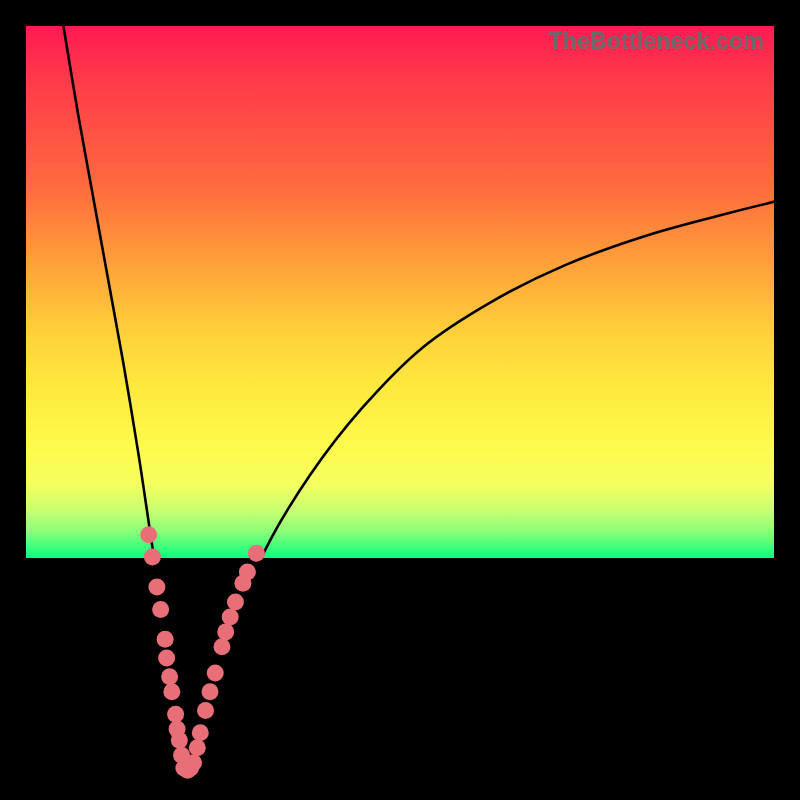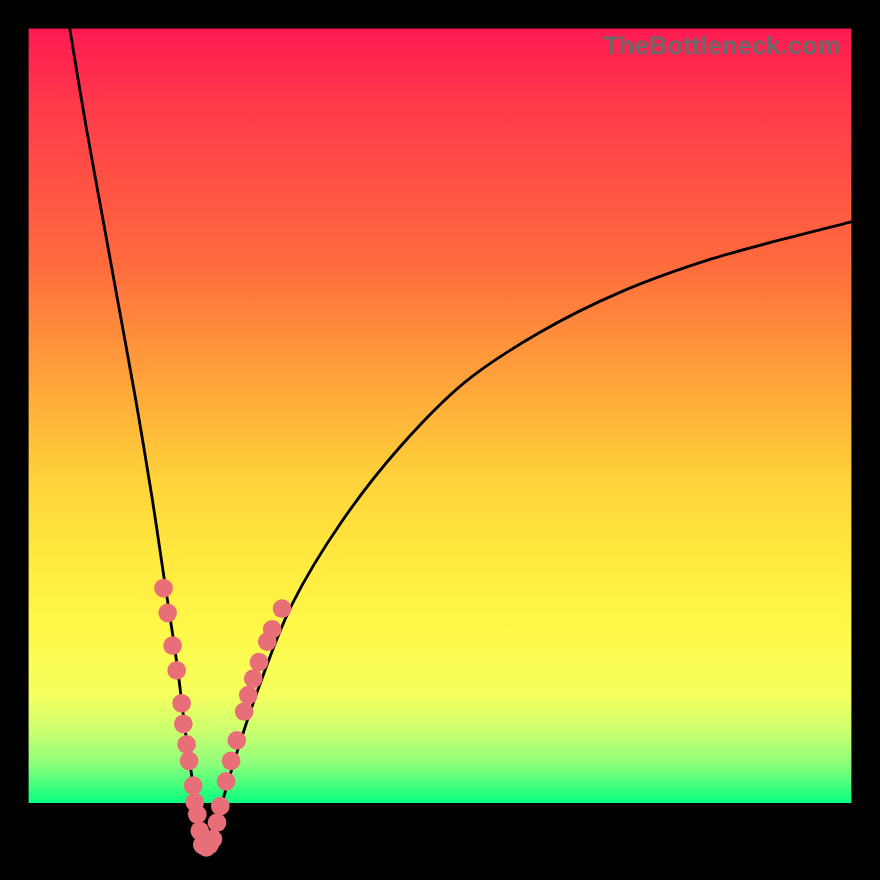--- a/index.html
+++ b/index.html
@@ -16,21 +16,21 @@
     top: 0;
     width: 800px;
     height: 800px;
     background: #000;
   }
   .plot {
     position: absolute;
     left: 26px;
     top: 26px;
     width: 748px;
-    height: 704px;
+    height: 532px;
     
     background: linear-gradient(
       to bottom,
       #ff1a52 0%,
       #ff3a4a 10%,
       #ff6a3e 30%,
       #ffa23a 45%,
       #ffd23a 58%,
       #ffe93e 68%,
       #fff94a 78%,

